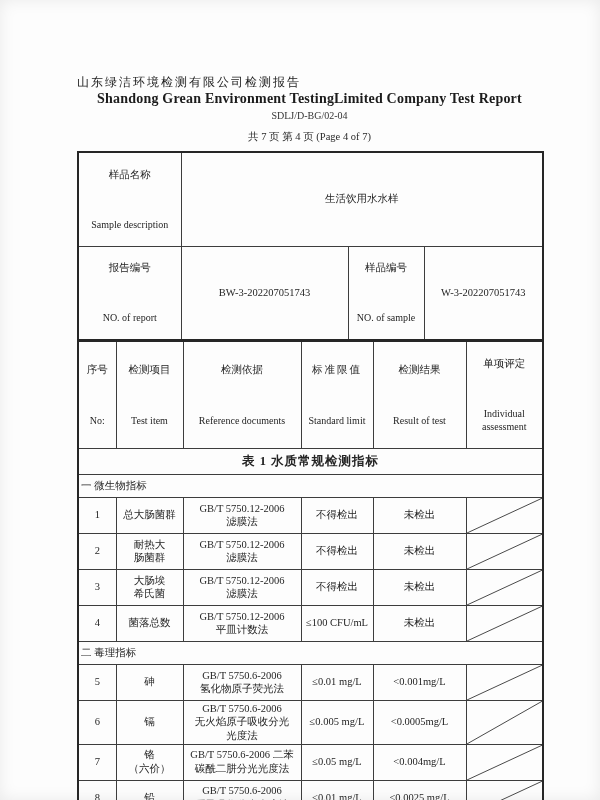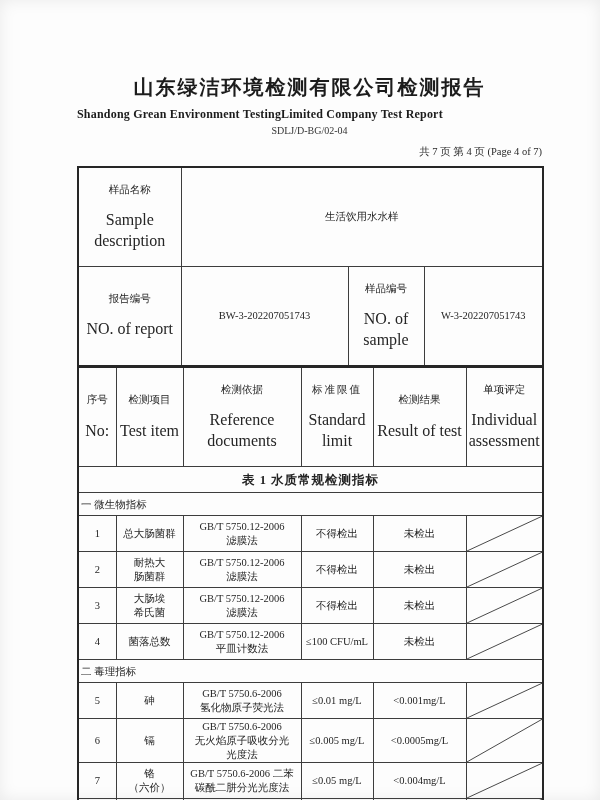--- a/index.html
+++ b/index.html
@@ -5,37 +5,37 @@
   html,body{margin:0;padding:0;background:#e9e9e9;}
   .page{
     width:600px;height:800px;position:relative;margin:0 auto;
     background:#fdfdfd;
     box-shadow: inset 0 0 16px rgba(0,0,0,0.08);
     font-family:"Liberation Serif","DejaVu Serif",serif;
     color:#252525;
     overflow:hidden;
   }
   .content{position:absolute;left:77px;top:74px;width:465px;}
-  .title-cn{text-align:center;font-size:20px;font-weight:bold;letter-spacing:2px;color:#1c1c1c;}
-  .title-en{font-size:12px;font-weight:bold;margin-top:6px;letter-spacing:0.2px;color:#1c1c1c;}
+  .title-cn{text-align:left;font-size:12px;font-weight:normal;letter-spacing:2px;color:#1c1c1c;}
+  .title-en{text-align:center;font-size:14px;font-weight:bold;letter-spacing:0.2px;color:#1c1c1c;}
   .doc-code{text-align:center;font-size:10px;margin-top:3px;color:#333;}
-  .page-info{text-align:right;font-size:10.5px;margin:9px 0 7px 0;color:#2a2a2a;}
+  .page-info{text-align:center;font-size:10.5px;margin:9px 0 7px 0;color:#2a2a2a;}
 
   table{border-collapse:collapse;table-layout:fixed;width:465px;}
   td{
     border:1px solid #3d3d3d;
     text-align:center;vertical-align:middle;
     padding:1px 2px;
     font-size:10.5px;line-height:1.3;
     white-space:pre-line;
     overflow:hidden;
   }
   .info-table{border:2px solid #262626;}
   .main-table{border:2px solid #262626;margin-top:-1px;}
-  .cell-en{font-size:16px;}
+  .cell-en{font-size:10px;margin-top:23px;}
   .cell-cn{font-size:10.5px;}
   .hdr td{height:50px;}
   .limit-cn{letter-spacing:2px;}
   .r-info{height:34px;}
   .r-testdata{height:32px;}
   .r-t1 td{height:23px;font-size:12.5px;font-weight:bold;letter-spacing:1px;}
   .r-sec td{height:20px;text-align:left;font-size:10.5px;}
   .r-data td{height:33px;}
   .r-data-tall td{height:40px;}
   td.diag{position:relative;padding:0;}

